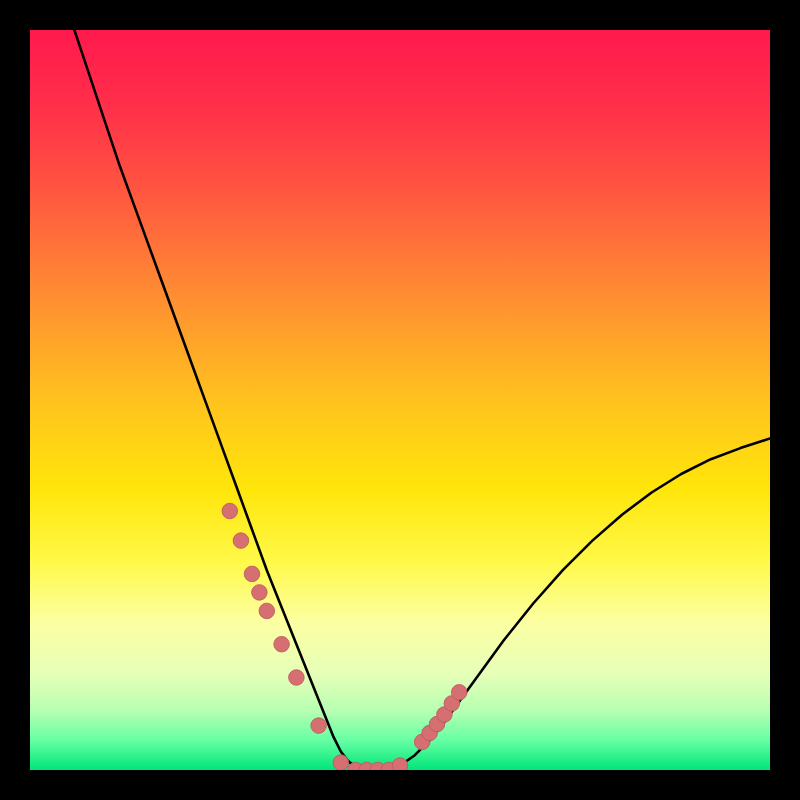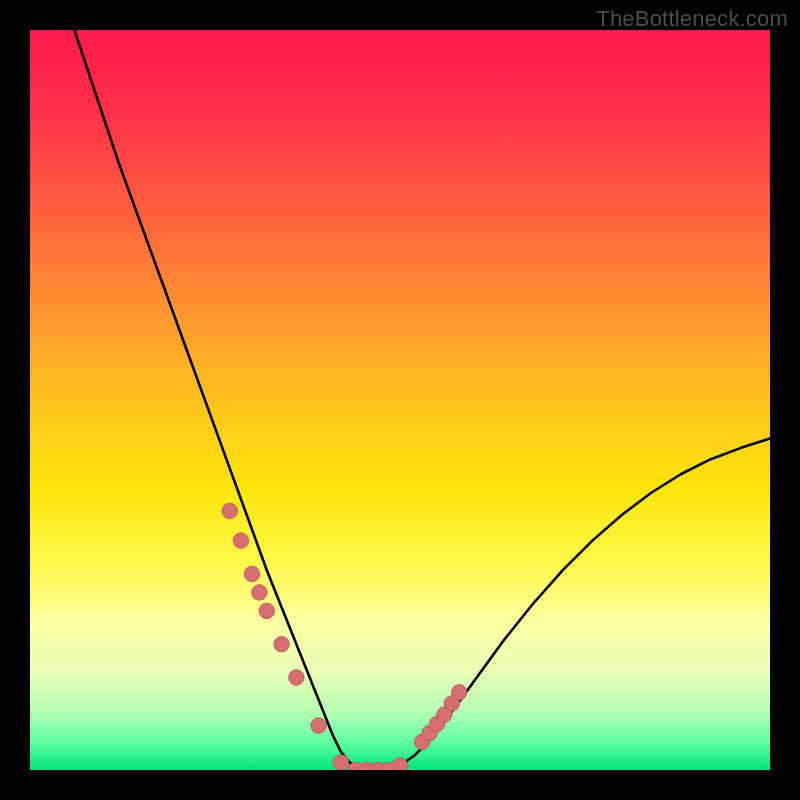--- a/index.html
+++ b/index.html
@@ -98,14 +98,13 @@
           <circle cx="54.00" cy="95.00" r="1.05" fill="#d66f72" stroke="#bb5b5e" stroke-width="0.12"></circle>
           <circle cx="55.00" cy="93.80" r="1.05" fill="#d66f72" stroke="#bb5b5e" stroke-width="0.12"></circle>
           <circle cx="56.00" cy="92.50" r="1.05" fill="#d66f72" stroke="#bb5b5e" stroke-width="0.12"></circle>
           <circle cx="57.00" cy="91.00" r="1.05" fill="#d66f72" stroke="#bb5b5e" stroke-width="0.12"></circle>
           <circle cx="58.00" cy="89.50" r="1.05" fill="#d66f72" stroke="#bb5b5e" stroke-width="0.12"></circle>
         </g>
     </svg>
 
   </div>
 
-  <div class="watermark">TheBottleneck.com</div>
 </div>
 
 </body></html>

